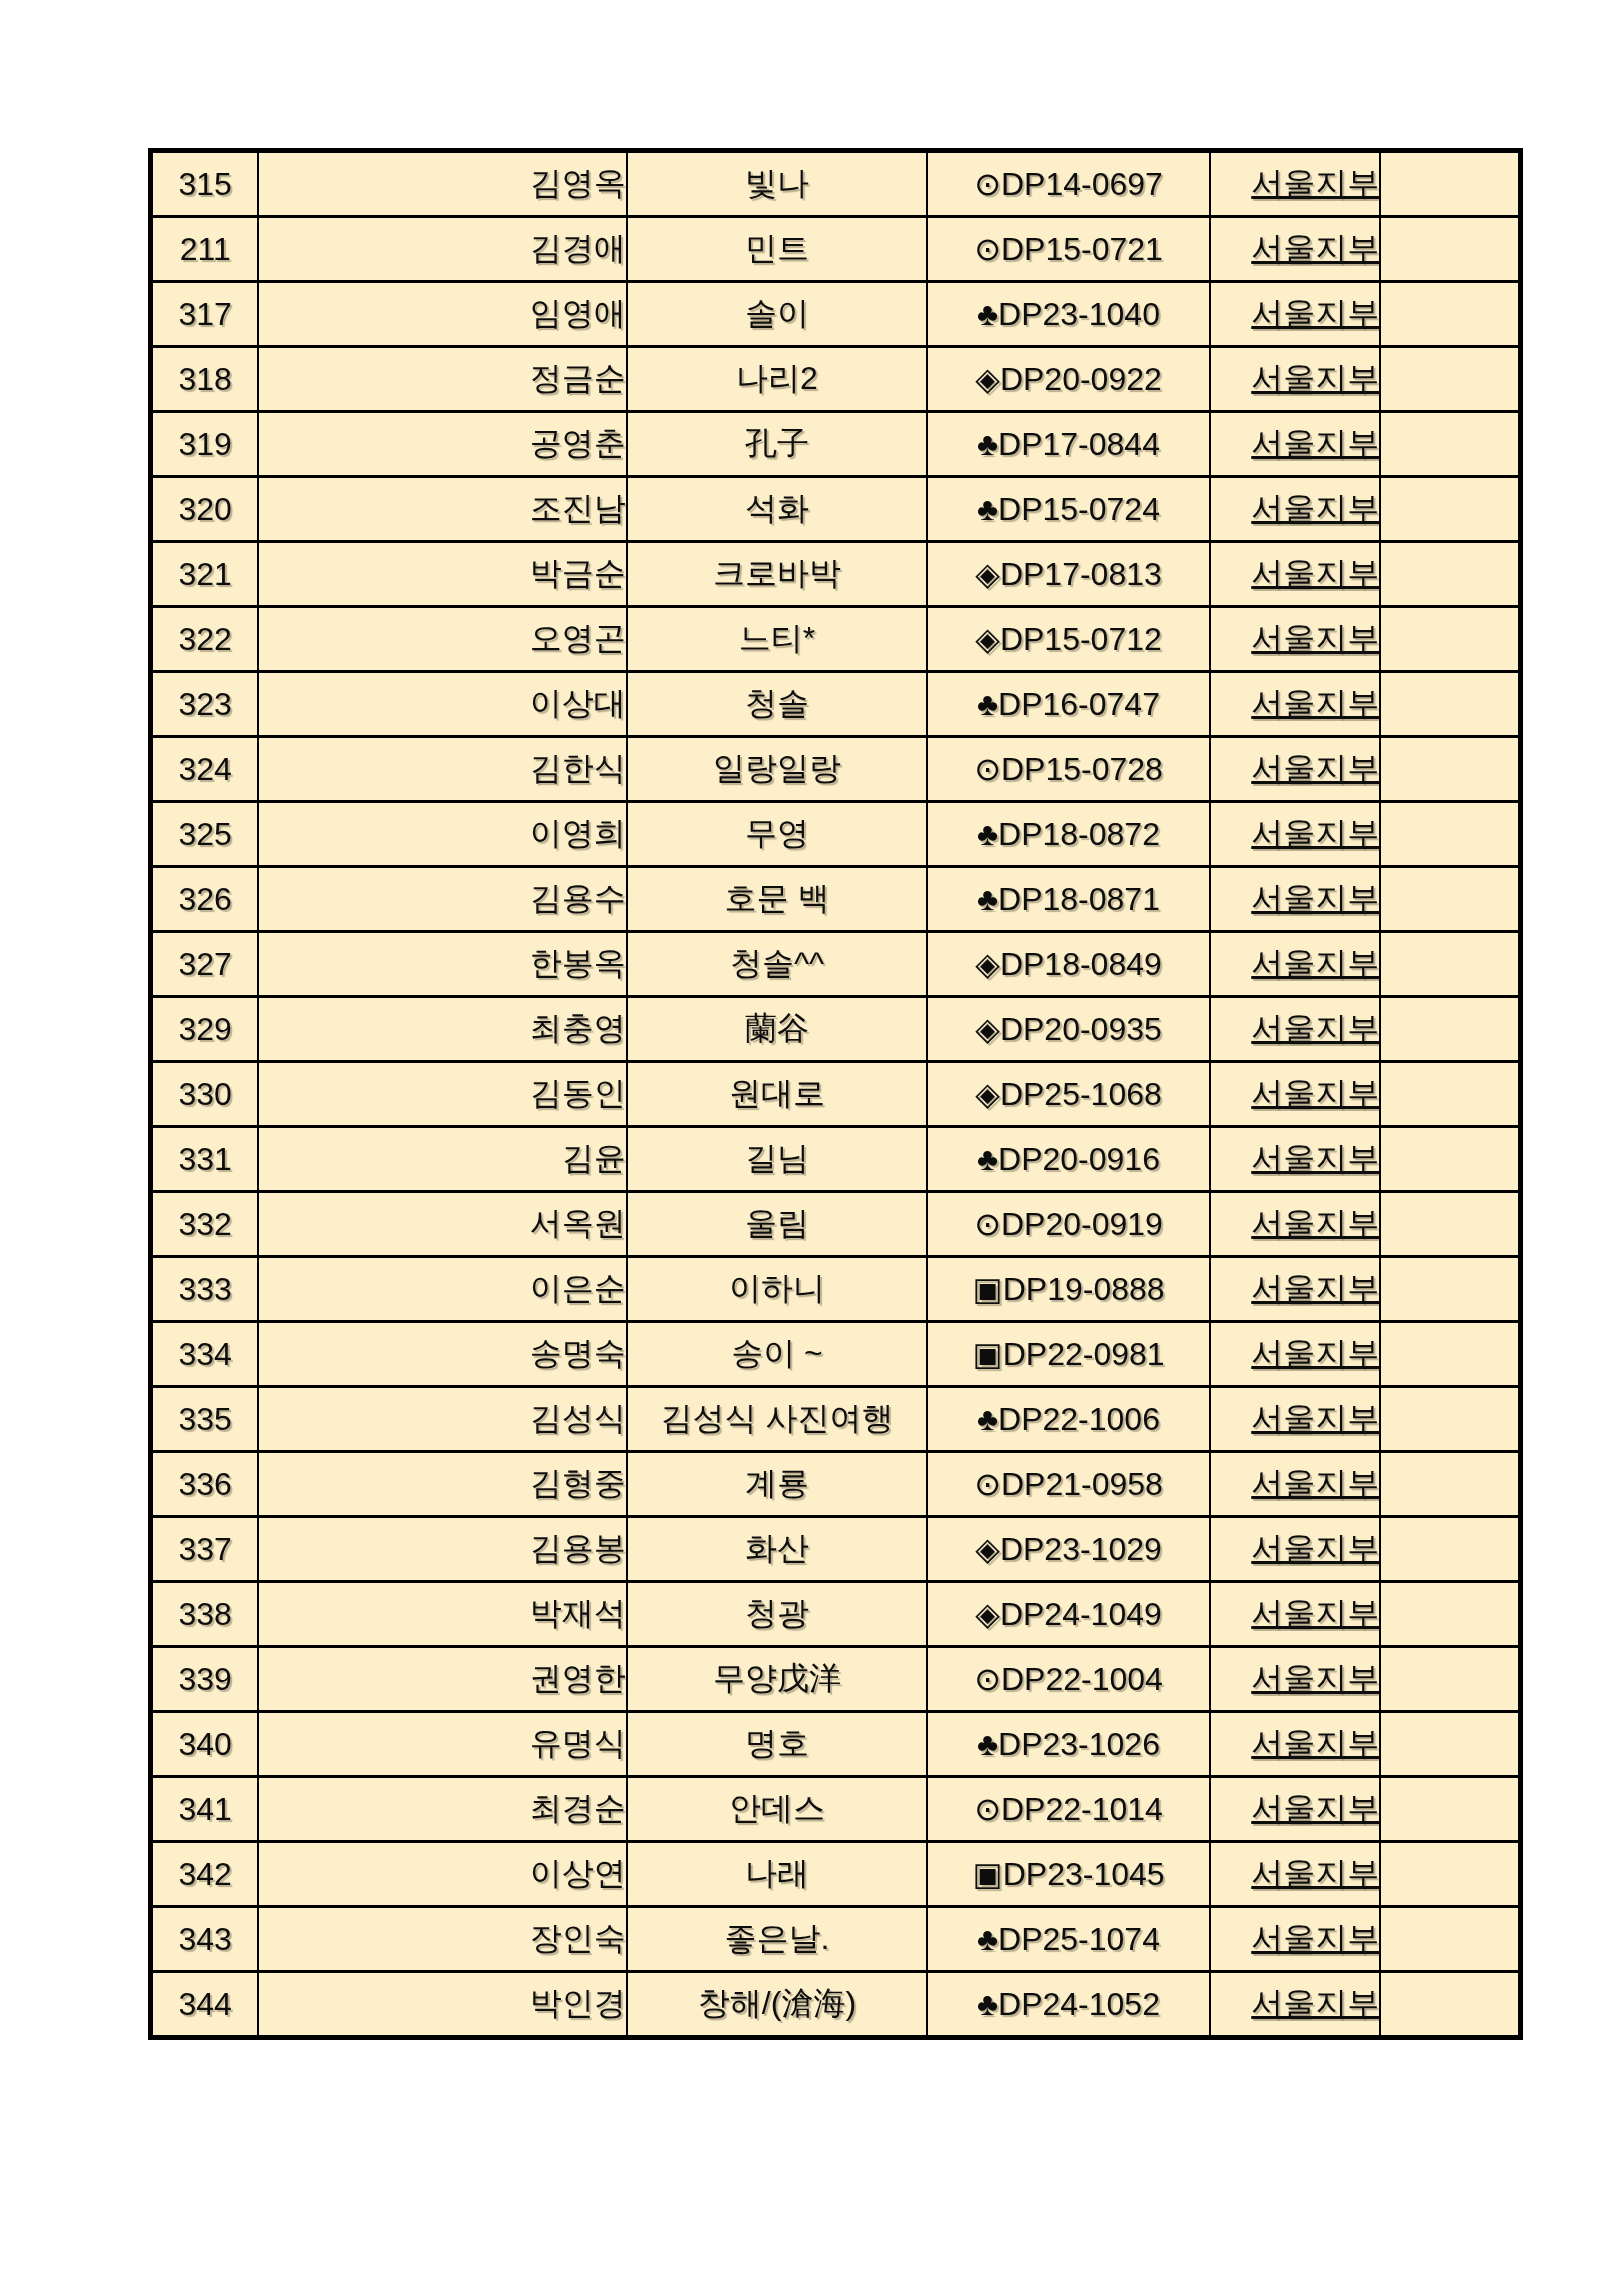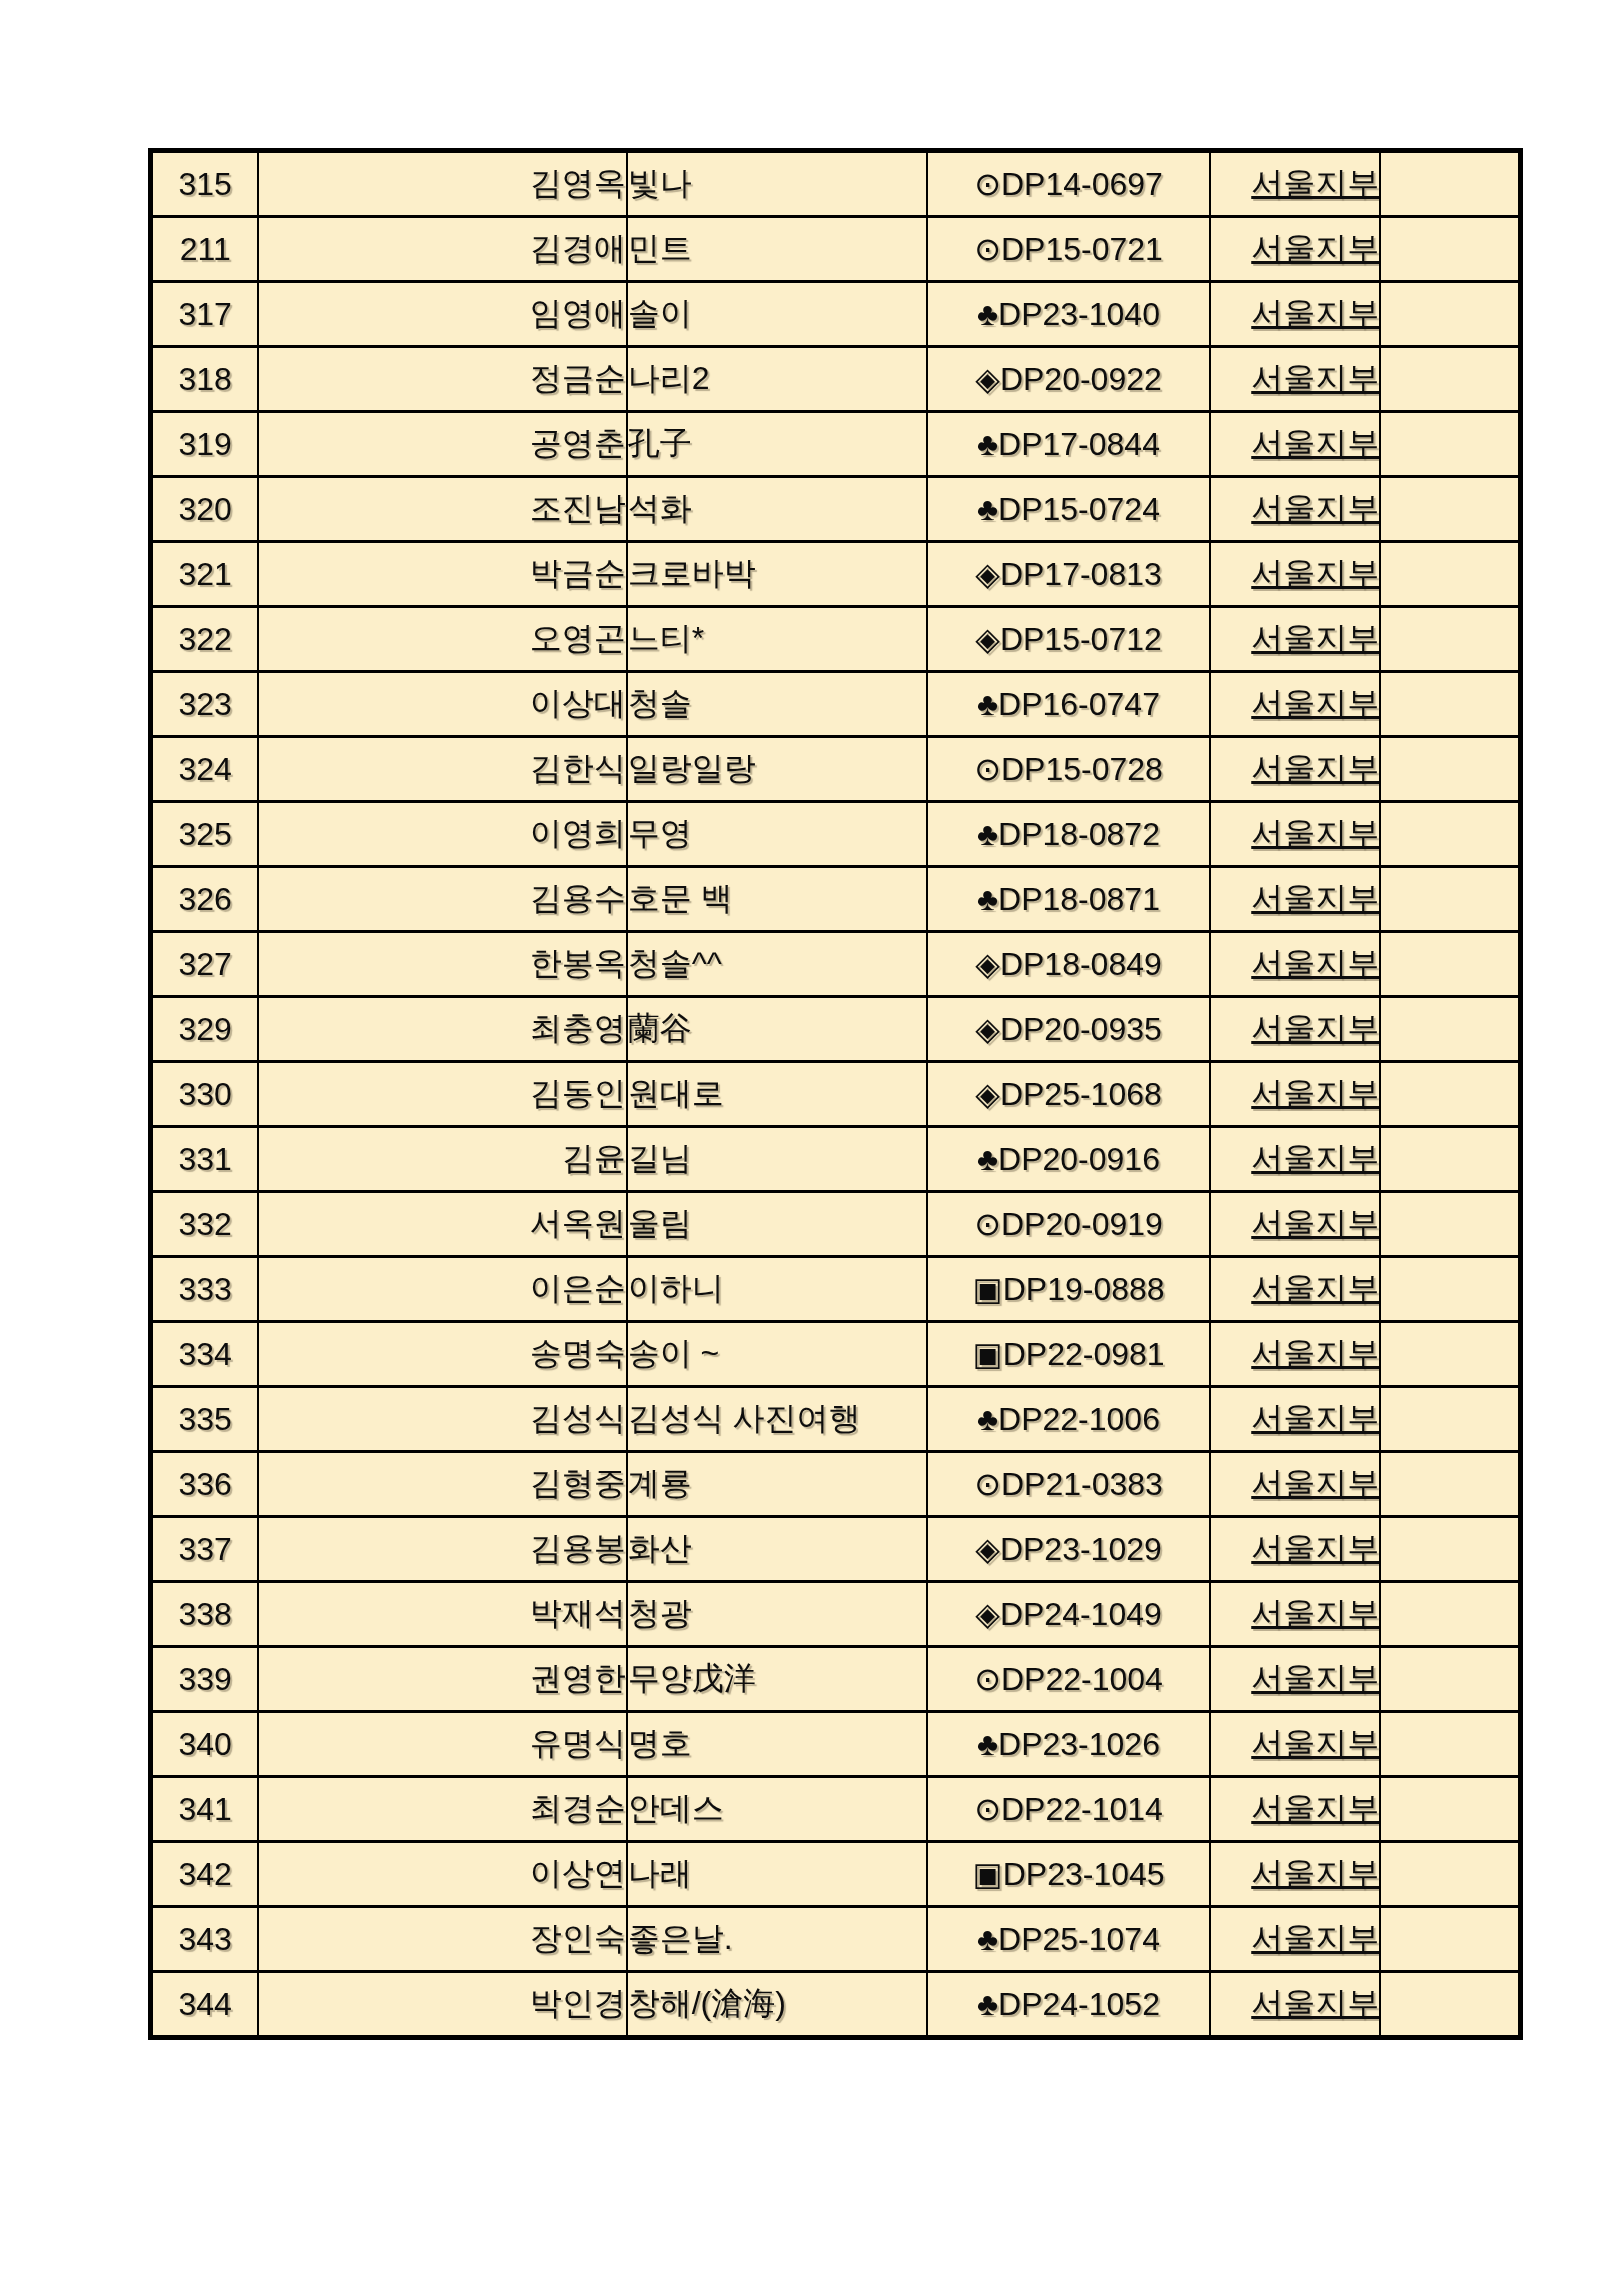--- a/index.html
+++ b/index.html
@@ -35,21 +35,21 @@
     padding: 0;
     font-size: 32px;
     color: #0d0d0d;
     vertical-align: middle;
     white-space: nowrap;
     overflow: hidden;
     text-shadow: 2px 2px 1px rgba(125, 113, 88, 0.5);
   }
   .c-no     { width: 107px; text-align: center; }
   .c-name   { width: 365px; text-align: right; padding-left: 10.5px; }
-  .c-nick   { width: 298px; text-align: left; padding-left: 7.9px; }
+  .c-nick   { width: 298px; text-align: center; padding-left: 7.9px; }
   .c-code   { width: 280px; text-align: center; }
   .c-branch { width: 169px; text-align: right; text-decoration: underline; }
   .c-extra  { width: 139px; }
   .sym { display: inline; }
 </style>
 </head>
 <body>
 
 <div class="page">
   <table class="member">
@@ -220,21 +220,21 @@
         <td class="c-name">김성식</td>
         <td class="c-nick">김성식 사진여행</td>
         <td class="c-code"><span class="sym">♣</span><span>DP22-1006</span></td>
         <td class="c-branch">서울지부</td>
         <td class="c-extra"></td>
       </tr>
         <tr>
         <td class="c-no">336</td>
         <td class="c-name">김형중</td>
         <td class="c-nick">계룡</td>
-        <td class="c-code"><span class="sym">⊙</span><span>DP21-0383</span></td>
+        <td class="c-code"><span class="sym">⊙</span><span>DP21-0958</span></td>
         <td class="c-branch">서울지부</td>
         <td class="c-extra"></td>
       </tr>
         <tr>
         <td class="c-no">337</td>
         <td class="c-name">김용봉</td>
         <td class="c-nick">화산</td>
         <td class="c-code"><span class="sym">◈</span><span>DP23-1029</span></td>
         <td class="c-branch">서울지부</td>
         <td class="c-extra"></td>

